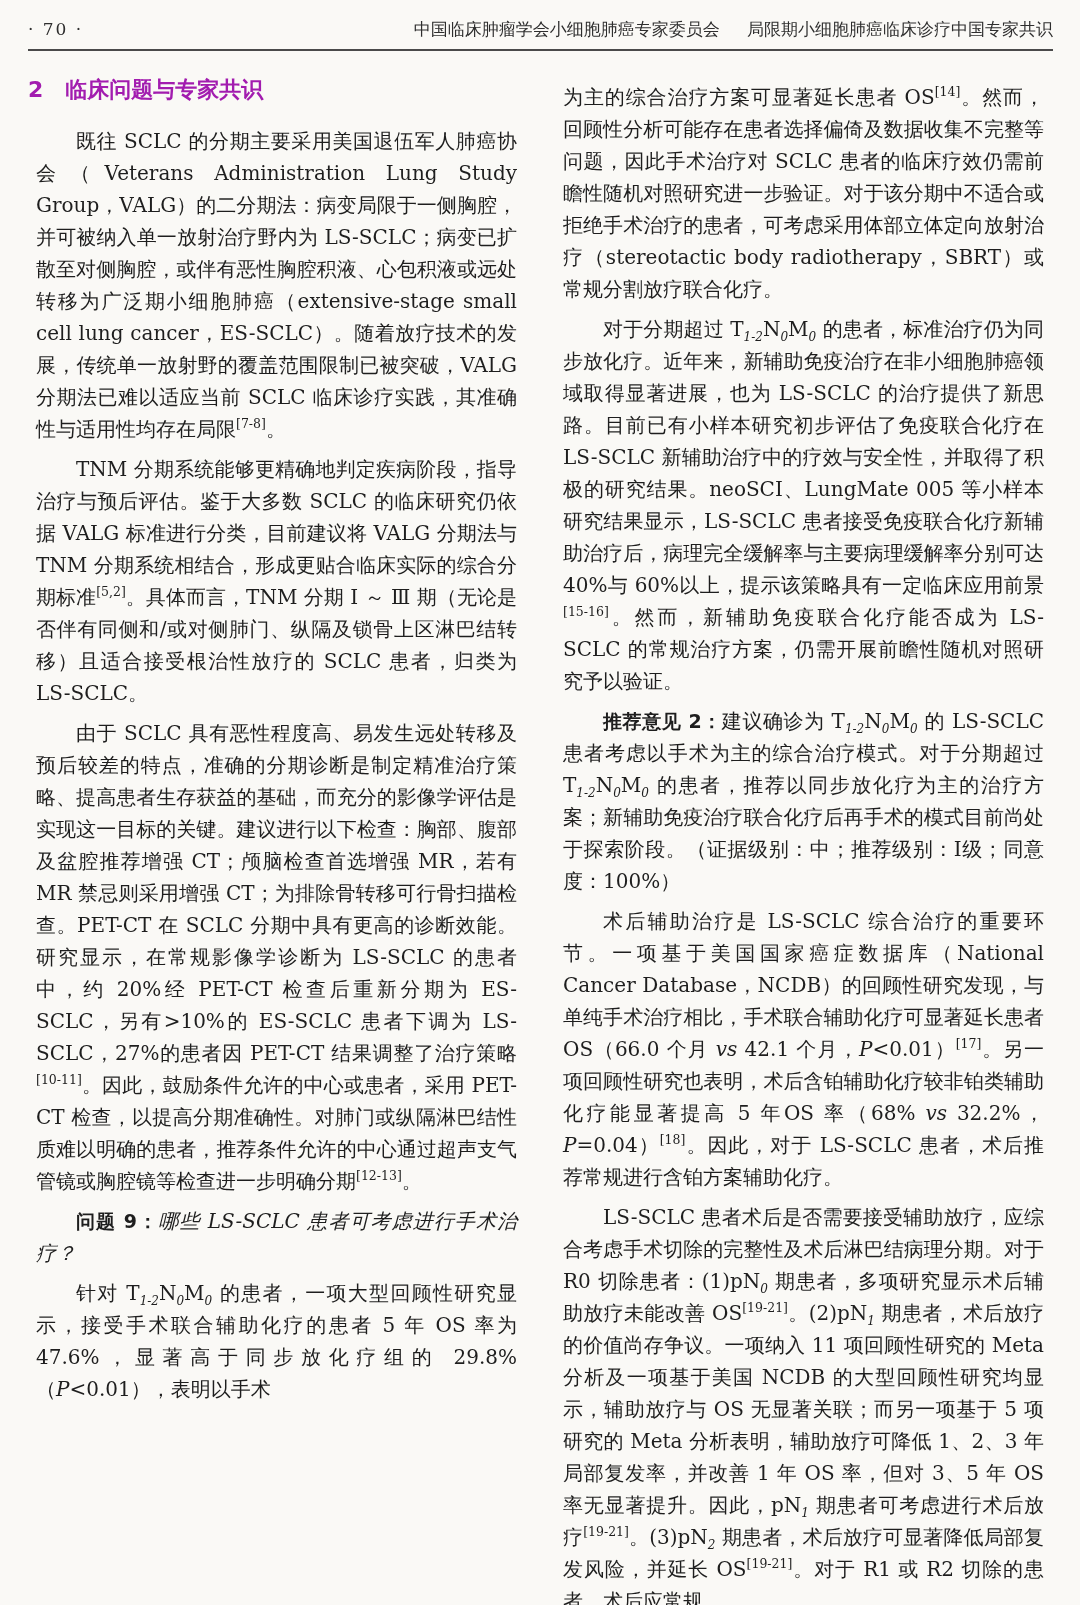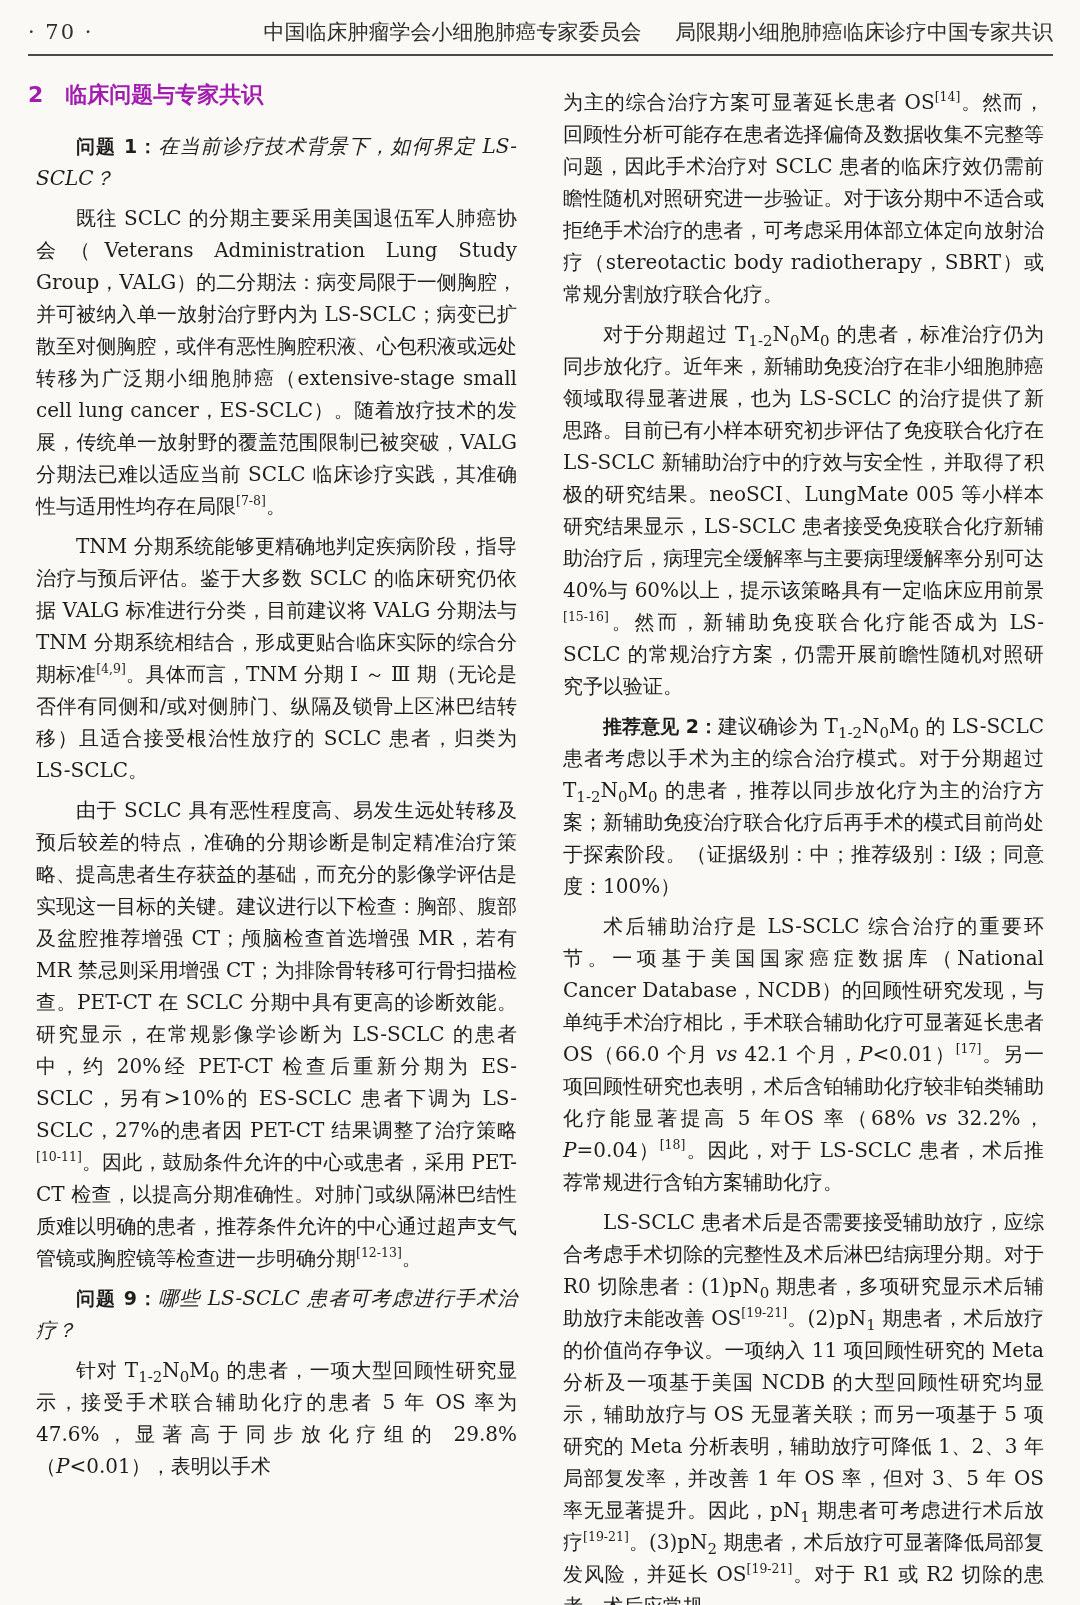--- a/index.html
+++ b/index.html
@@ -15,21 +15,21 @@
     color: #1e1e1e;
     font-family: "DejaVu Serif", "Liberation Serif", serif;
     box-sizing: border-box;
     padding: 10px 27px 0 28px;
     overflow: hidden;
   }
   .running-head {
     display: flex;
     justify-content: space-between;
     align-items: baseline;
-    font-size: 21px;
+    font-size: 17px;
     color: #2e2e2e;
     padding-top: 8px;
   }
   .running-head .pageno {
     letter-spacing: 2px;
   }
   .running-head .journal-line {
     display: flex;
     gap: 1.6em;
     justify-content: flex-end;
@@ -73,22 +73,23 @@
   }
   .r-q { font-style: italic; }
   .r-i { font-style: italic; }
   .r-sup {
     vertical-align: super;
     font-size: 12.5px;
     line-height: 0;
   }
   .r-sub {
     vertical-align: sub;
-    font-size: 15px;
+    font-size: 12px;
     line-height: 0;
+    font-style: italic;
   }
 </style>
 </head>
 <body>
 
 <div class="page">
 
   <div class="running-head">
     <span class="pageno">· 70 ·</span>
     <span class="journal-line">
@@ -97,23 +98,22 @@
     </span>
   </div>
 
   <hr class="head-rule">
 
   <div class="content">
     <div class="col" id="col-left">
       <div class="section-heading">
         <span class="sec-no">2</span><span>临床问题与专家共识</span>
       </div>
-    <p class="para indent"><span class="r-b">问题 1：</span><span class="r-q">在当前诊疗技术背景下，如何界定 LS-SCLC？</span></p>
         <p class="para indent"><span>既往 SCLC 的分期主要采用美国退伍军人肺癌协会（Veterans Administration Lung Study Group，VALG）的二分期法：病变局限于一侧胸腔，并可被纳入单一放射治疗野内为 LS-SCLC；病变已扩散至对侧胸腔，或伴有恶性胸腔积液、心包积液或远处转移为广泛期小细胞肺癌（extensive-stage small cell lung cancer，ES-SCLC）。随着放疗技术的发展，传统单一放射野的覆盖范围限制已被突破，VALG 分期法已难以适应当前 SCLC 临床诊疗实践，其准确性与适用性均存在局限</span><span class="r-sup">[7-8]</span><span>。</span></p>
-        <p class="para indent"><span>TNM 分期系统能够更精确地判定疾病阶段，指导治疗与预后评估。鉴于大多数 SCLC 的临床研究仍依据 VALG 标准进行分类，目前建议将 VALG 分期法与 TNM 分期系统相结合，形成更贴合临床实际的综合分期标准</span><span class="r-sup">[4,9]</span><span>。具体而言，TNM 分期 Ⅰ ～ Ⅲ 期（无论是否伴有同侧和/或对侧肺门、纵隔及锁骨上区淋巴结转移）且适合接受根治性放疗的 SCLC 患者，归类为 LS-SCLC。</span></p>
+        <p class="para indent"><span>TNM 分期系统能够更精确地判定疾病阶段，指导治疗与预后评估。鉴于大多数 SCLC 的临床研究仍依据 VALG 标准进行分类，目前建议将 VALG 分期法与 TNM 分期系统相结合，形成更贴合临床实际的综合分期标准</span><span class="r-sup">[5,2]</span><span>。具体而言，TNM 分期 Ⅰ ～ Ⅲ 期（无论是否伴有同侧和/或对侧肺门、纵隔及锁骨上区淋巴结转移）且适合接受根治性放疗的 SCLC 患者，归类为 LS-SCLC。</span></p>
         <p class="para indent"><span>由于 SCLC 具有恶性程度高、易发生远处转移及预后较差的特点，准确的分期诊断是制定精准治疗策略、提高患者生存获益的基础，而充分的影像学评估是实现这一目标的关键。建议进行以下检查：胸部、腹部及盆腔推荐增强 CT；颅脑检查首选增强 MR，若有 MR 禁忌则采用增强 CT；为排除骨转移可行骨扫描检查。PET-CT 在 SCLC 分期中具有更高的诊断效能。研究显示，在常规影像学诊断为 LS-SCLC 的患者中，约 20%经 PET-CT 检查后重新分期为 ES-SCLC，另有&gt;10%的 ES-SCLC 患者下调为 LS-SCLC，27%的患者因 PET-CT 结果调整了治疗策略</span><span class="r-sup">[10-11]</span><span>。因此，鼓励条件允许的中心或患者，采用 PET-CT 检查，以提高分期准确性。对肺门或纵隔淋巴结性质难以明确的患者，推荐条件允许的中心通过超声支气管镜或胸腔镜等检查进一步明确分期</span><span class="r-sup">[12-13]</span><span>。</span></p>
         <p class="para indent"><span class="r-b">问题 9：</span><span class="r-q">哪些 LS-SCLC 患者可考虑进行手术治疗？</span></p>
         <p class="para indent"><span>针对 T</span><span class="r-sub">1-2</span><span>N</span><span class="r-sub">0</span><span>M</span><span class="r-sub">0</span><span> 的患者，一项大型回顾性研究显示，接受手术联合辅助化疗的患者 5 年 OS 率为47.6%，显著高于同步放化疗组的 29.8%（</span><span class="r-i">P</span><span>&lt;0.01），表明以手术</span></p>
       </div>
     <div class="col" id="col-right">
         <p class="para"><span>为主的综合治疗方案可显著延长患者 OS</span><span class="r-sup">[14]</span><span>。然而，回顾性分析可能存在患者选择偏倚及数据收集不完整等问题，因此手术治疗对 SCLC 患者的临床疗效仍需前瞻性随机对照研究进一步验证。对于该分期中不适合或拒绝手术治疗的患者，可考虑采用体部立体定向放射治疗（stereotactic body radiotherapy，SBRT）或常规分割放疗联合化疗。</span></p>
         <p class="para indent"><span>对于分期超过 T</span><span class="r-sub">1-2</span><span>N</span><span class="r-sub">0</span><span>M</span><span class="r-sub">0</span><span> 的患者，标准治疗仍为同步放化疗。近年来，新辅助免疫治疗在非小细胞肺癌领域取得显著进展，也为 LS-SCLC 的治疗提供了新思路。目前已有小样本研究初步评估了免疫联合化疗在 LS-SCLC 新辅助治疗中的疗效与安全性，并取得了积极的研究结果。neoSCI、LungMate 005 等小样本研究结果显示，LS-SCLC 患者接受免疫联合化疗新辅助治疗后，病理完全缓解率与主要病理缓解率分别可达 40%与 60%以上，提示该策略具有一定临床应用前景</span><span class="r-sup">[15-16]</span><span>。然而，新辅助免疫联合化疗能否成为 LS-SCLC 的常规治疗方案，仍需开展前瞻性随机对照研究予以验证。</span></p>
         <p class="para indent"><span class="r-b">推荐意见 2：</span><span>建议确诊为 T</span><span class="r-sub">1-2</span><span>N</span><span class="r-sub">0</span><span>M</span><span class="r-sub">0</span><span> 的 LS-SCLC 患者考虑以手术为主的综合治疗模式。对于分期超过 T</span><span class="r-sub">1-2</span><span>N</span><span class="r-sub">0</span><span>M</span><span class="r-sub">0</span><span> 的患者，推荐以同步放化疗为主的治疗方案；新辅助免疫治疗联合化疗后再手术的模式目前尚处于探索阶段。（证据级别：中；推荐级别：Ⅰ级；同意度：100%）</span></p>
         <p class="para indent"><span>术后辅助治疗是 LS-SCLC 综合治疗的重要环节。一项基于美国国家癌症数据库（National Cancer Database，NCDB）的回顾性研究发现，与单纯手术治疗相比，手术联合辅助化疗可显著延长患者 OS（66.0 个月 </span><span class="r-i">vs</span><span> 42.1 个月，</span><span class="r-i">P</span><span>&lt;0.01）</span><span class="r-sup">[17]</span><span>。另一项回顾性研究也表明，术后含铂辅助化疗较非铂类辅助化疗能显著提高 5 年OS 率（68% </span><span class="r-i">vs</span><span> 32.2%，</span><span class="r-i">P</span><span>=0.04）</span><span class="r-sup">[18]</span><span>。因此，对于 LS-SCLC 患者，术后推荐常规进行含铂方案辅助化疗。</span></p>
         <p class="para indent"><span>LS-SCLC 患者术后是否需要接受辅助放疗，应综合考虑手术切除的完整性及术后淋巴结病理分期。对于 R0 切除患者：(1)pN</span><span class="r-sub">0</span><span> 期患者，多项研究显示术后辅助放疗未能改善 OS</span><span class="r-sup">[19-21]</span><span>。(2)pN</span><span class="r-sub">1</span><span> 期患者，术后放疗的价值尚存争议。一项纳入 11 项回顾性研究的 Meta 分析及一项基于美国 NCDB 的大型回顾性研究均显示，辅助放疗与 OS 无显著关联；而另一项基于 5 项研究的 Meta 分析表明，辅助放疗可降低 1、2、3 年局部复发率，并改善 1 年 OS 率，但对 3、5 年 OS 率无显著提升。因此，pN</span><span class="r-sub">1</span><span> 期患者可考虑进行术后放疗</span><span class="r-sup">[19-21]</span><span>。(3)pN</span><span class="r-sub">2</span><span> 期患者，术后放疗可显著降低局部复发风险，并延长 OS</span><span class="r-sup">[19-21]</span><span>。对于 R1 或 R2 切除的患者，术后应常规</span></p>

